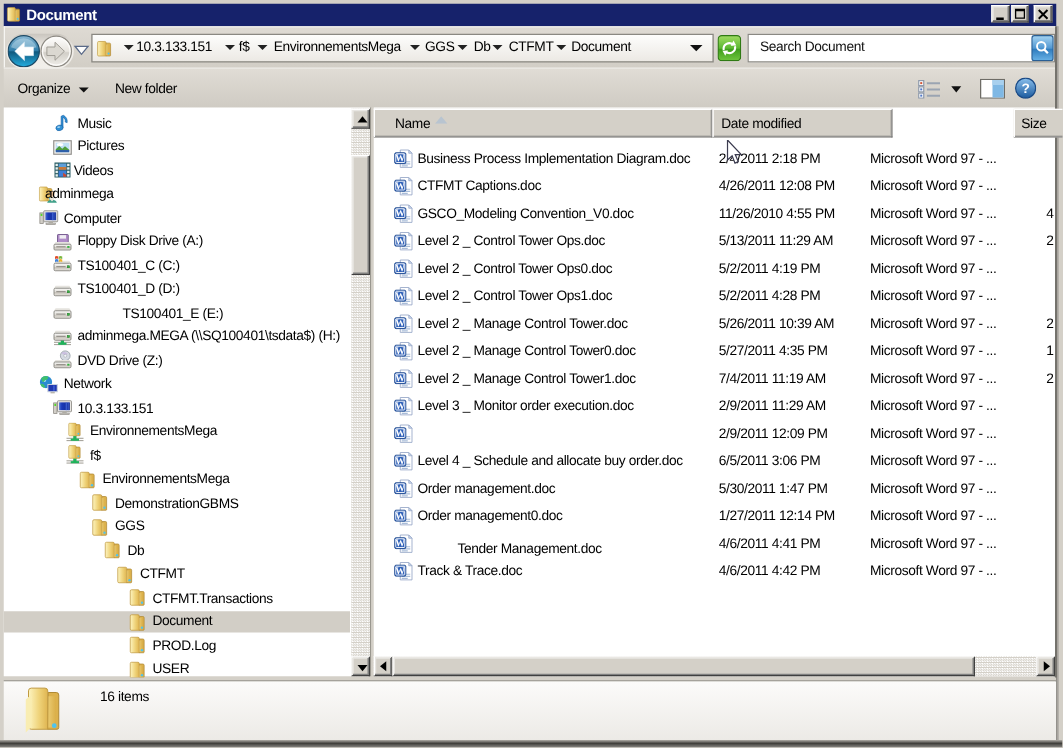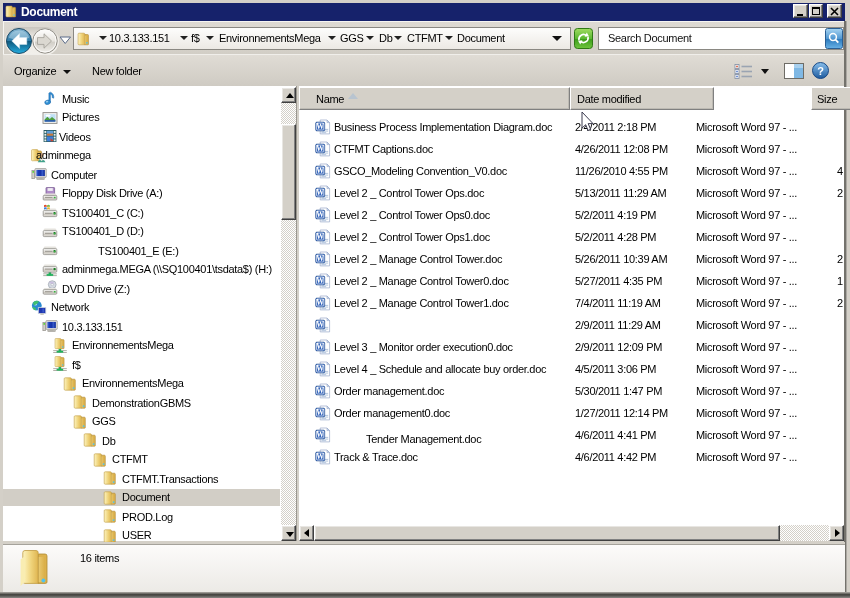--- a/index.html
+++ b/index.html
@@ -473,33 +473,33 @@
 <svg class="ab" style="left:315px;top:295px" width="16" height="16">
       <use href="#word"></use>
     </svg>
 <span class="tx" style="left:334px;top:296px;">Level 2 _ Manage Control Tower1.doc</span>
 <span class="tx" style="left:575px;top:296px;">7/4/2011 11:19 AM</span>
 <span class="tx" style="left:696px;top:296px;">Microsoft Word 97 - ...</span>
 <span class="tx" style="left:837px;top:296px;">2</span>
 <svg class="ab" style="left:315px;top:317px" width="16" height="16">
       <use href="#word"></use>
     </svg>
+<span class="tx" style="left:334px;top:318px;">Level 3 _ Monitor order execution.doc</span>
 <span class="tx" style="left:575px;top:318px;">2/9/2011 11:29 AM</span>
 <span class="tx" style="left:696px;top:318px;">Microsoft Word 97 - ...</span>
 <svg class="ab" style="left:315px;top:339px" width="16" height="16">
       <use href="#word"></use>
     </svg>
-<span class="tx" style="left:334px;top:340px;">Level 3 _ Monitor order execution0.doc</span>
 <span class="tx" style="left:575px;top:340px;">2/9/2011 12:09 PM</span>
 <span class="tx" style="left:696px;top:340px;">Microsoft Word 97 - ...</span>
 <svg class="ab" style="left:315px;top:361px" width="16" height="16">
       <use href="#word"></use>
     </svg>
 <span class="tx" style="left:334px;top:362px;">Level 4 _ Schedule and allocate buy order.doc</span>
-<span class="tx" style="left:575px;top:362px;">4/5/2011 3:06 PM</span>
+<span class="tx" style="left:575px;top:362px;">6/5/2011 3:06 PM</span>
 <span class="tx" style="left:696px;top:362px;">Microsoft Word 97 - ...</span>
 <svg class="ab" style="left:315px;top:383px" width="16" height="16">
       <use href="#word"></use>
     </svg>
 <span class="tx" style="left:334px;top:384px;">Order management.doc</span>
 <span class="tx" style="left:575px;top:384px;">5/30/2011 1:47 PM</span>
 <span class="tx" style="left:696px;top:384px;">Microsoft Word 97 - ...</span>
 <svg class="ab" style="left:315px;top:405px" width="16" height="16">
       <use href="#word"></use>
     </svg>

